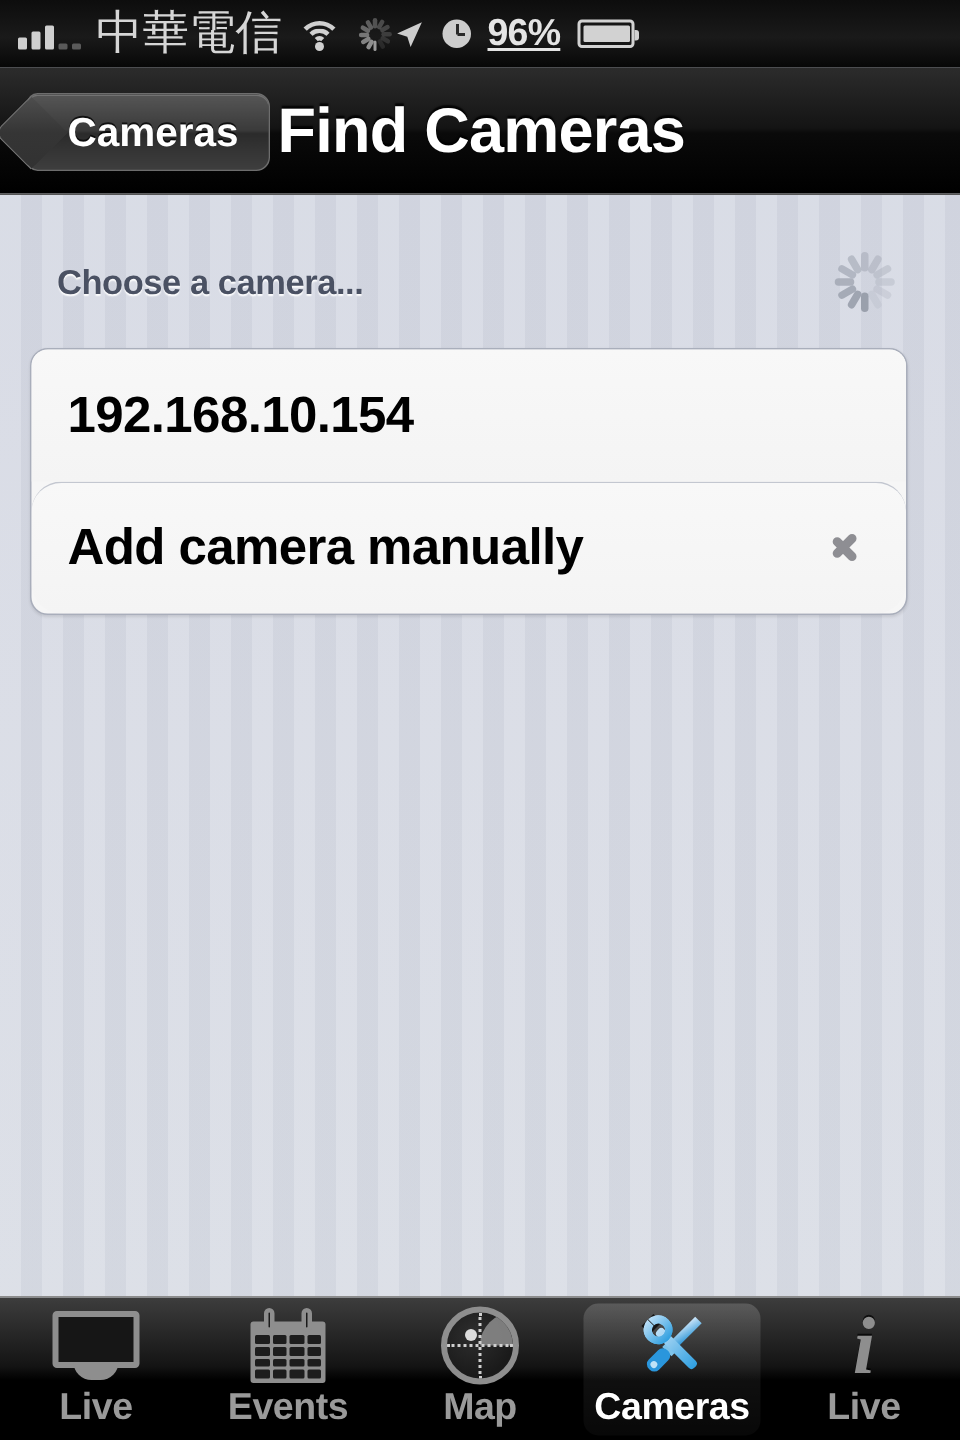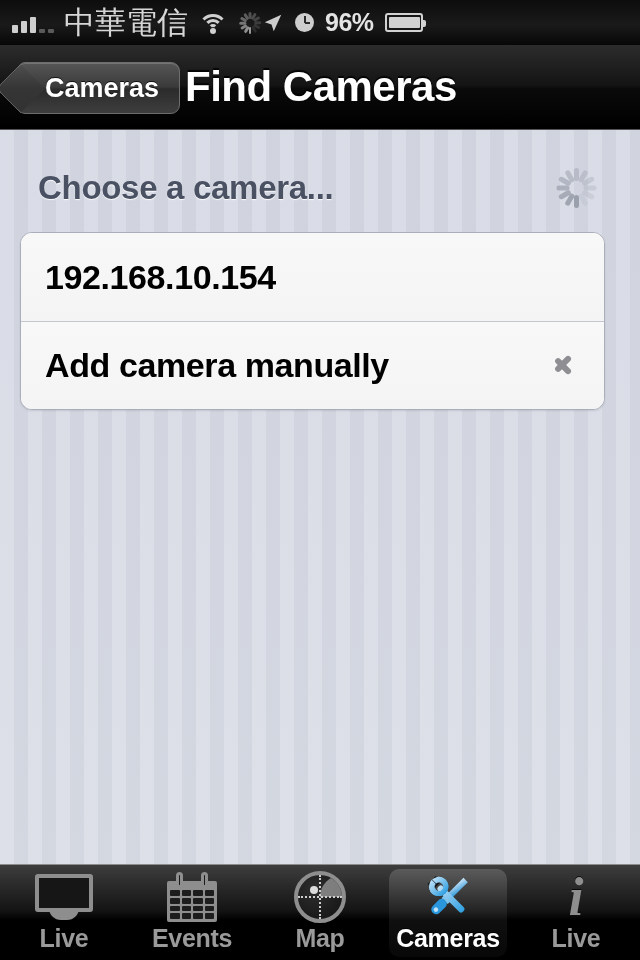--- a/index.html
+++ b/index.html
@@ -48,21 +48,21 @@
                  margin-left:-1.25px; }
 
   .sb-time{ font-size:27px; font-weight:bold; color:#e8e8e8; letter-spacing:-0.5px; }
 
   .loc-arrow{ width:22px; height:22px; }
   .clock-ic{ width:19px; height:19px; border-radius:50%; background:#cdcdcd; position:relative; }
   .clock-ic::before{ content:""; position:absolute; left:50%; top:3px; width:2px; height:7px;
                      background:#2a2a2a; transform:translateX(-50%); }
   .clock-ic::after{ content:""; position:absolute; left:50%; top:9px; width:5px; height:2px;
                     background:#2a2a2a; }
-  .batt-pct{ font-size:25px; font-weight:bold; color:#e4e4e4; letter-spacing:-0.5px; }
+  .batt-pct{ font-size:25px; font-weight:bold; color:#e4e4e4; letter-spacing:-0.5px;text-decoration:underline; }
   .batt{ position:relative; width:38px; height:19px; border:2px solid #d2d2d2; border-radius:3px; }
   .batt::after{ content:""; position:absolute; right:-5px; top:5px; width:3px; height:7px;
                 background:#d2d2d2; border-radius:0 2px 2px 0; }
   .batt i{ position:absolute; left:2px; top:2px; bottom:2px; width:92%; background:#d2d2d2; border-radius:1px; }
 
   
   .navbar{
     position:absolute; top:45px; left:0; width:640px; height:85px;
     background:linear-gradient(to bottom,#2c2c2c 0%,#141414 48%,#0a0a0a 52%,#000 100%);
     border-bottom:1px solid #555;
@@ -101,42 +101,42 @@
       repeating-linear-gradient(to right,
         rgba(255,255,255,.16) 0px, rgba(255,255,255,.16) 14px,
         rgba(0,0,0,.012) 14px, rgba(0,0,0,.012) 28px),
       linear-gradient(to bottom,#d2d6e1 0%,#d6dae3 100%);
   }
   .section-head{
     display:flex; align-items:center; justify-content:space-between;
     padding:36px 36px 0 38px;
   }
   .section-title{
-    font-size:33px; font-weight:bold; color:#4a5163;
+    font-size:23px; font-weight:bold; color:#4a5163;
     text-shadow:0 1px 1px rgba(255,255,255,.95);
     letter-spacing:-0.3px;
   }
   .spinner-big{ position:relative; width:44px; height:44px; margin-right:6px; }
   .spinner-big i{ position:absolute; left:50%; top:50%; width:5px; height:13px;
                   background:#9aa0ac; border-radius:2.5px; transform-origin:50% 0; margin-left:-2.5px; }
 
   .group{
     margin:22px 35px 0 20px;
     background:#f6f6f6;
     border:1px solid #a9aebb;
     border-radius:12px;
     overflow:hidden;
     box-shadow:0 1px 2px rgba(0,0,0,.10);
   }
   .cell{
     height:88px; display:flex; align-items:center; justify-content:space-between;
     padding:0 24px 0 24px;
     background:linear-gradient(to bottom,#f8f8f8 0%,#f4f4f4 100%);
   }
-  .cell + .cell{ border-top:1px solid #c3c7d0; }
+  .cell + .cell{ border-top:1px solid #c3c7d0;border-radius:20px; }
   .cell-label{ font-size:34px; font-weight:bold; color:#000; letter-spacing:-0.4px; }
   .chev{ width:20px; height:34px; position:relative; flex:0 0 auto; margin-right:6px; }
   .chev::before, .chev::after{
     content:""; position:absolute; left:2px; width:20px; height:6px;
     background:#8e8e93; border-radius:3px;
   }
   .chev::before{ top:7px;  transform:rotate(45deg);  transform-origin:left center; }
   .chev::after{  top:19px; transform:rotate(-45deg); transform-origin:left center; }
 
   

